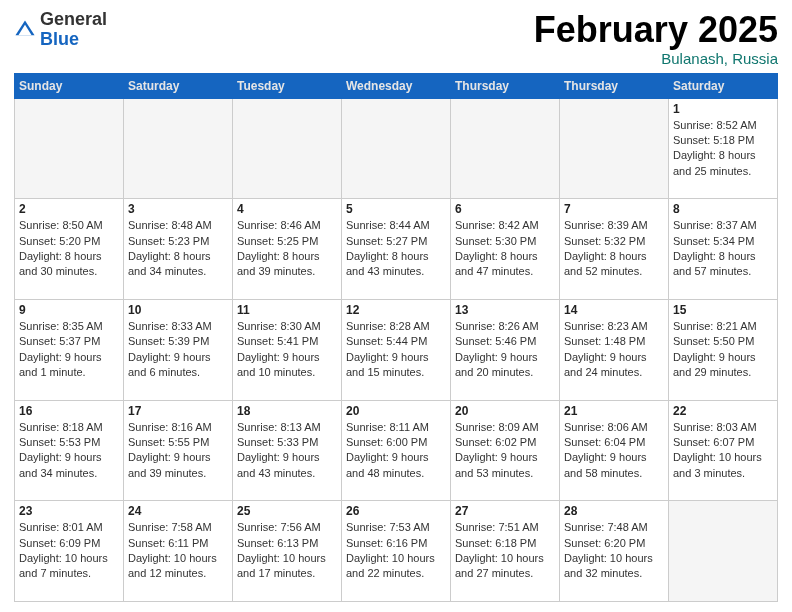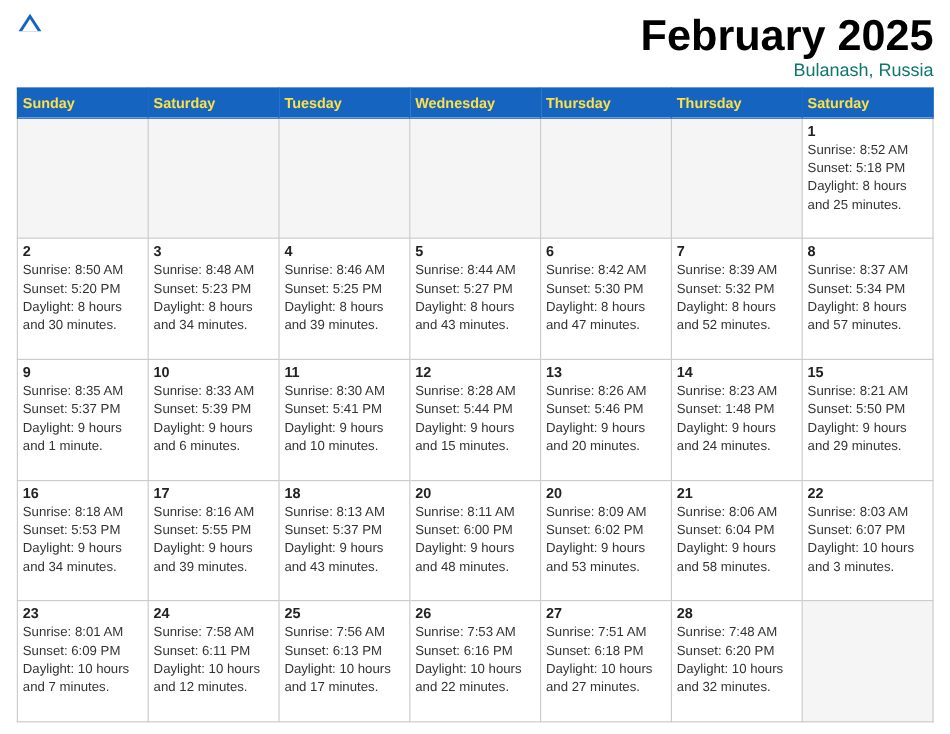--- a/index.html
+++ b/index.html
@@ -54,21 +54,21 @@
     }
     .calendar {
       flex: 1;
       border: 1px solid #ccc;
       border-collapse: collapse;
       width: 100%;
       table-layout: fixed;
     }
     .calendar th {
       background: #1565c0;
-      color: #fde047;
+      color: #e5e5e5;
       font-size: 12px;
       font-weight: bold;
       padding: 5px 4px;
       text-align: left;
       border: 1px solid #1565c0;
       margin-left: 48px;
     }
     .calendar td {
       border: 1px solid #ccc;
       vertical-align: top;
@@ -97,20 +97,24 @@
 </head>
 <body>
 
 <div class="page">
   <div class="header">
     <div class="logo">
       <svg class="logo-icon" viewBox="0 0 30 30">
         <polygon points="15,2 28,22 2,22" fill="#1565c0"></polygon>
         <polygon points="15,8 24,22 6,22" fill="#fff"></polygon>
       </svg>
+      <div class="logo-text">
+        <span class="logo-general">General</span><br>
+        <span class="logo-blue">Blue</span>
+      </div>
     </div>
     <div class="title-block">
       <div class="title-month">February 2025</div>
       <div class="title-location">Bulanash, Russia</div>
     </div>
   </div>
 
   <table class="calendar">
     <thead>
       <tr>
@@ -236,21 +240,21 @@
           </td>
           <td>
             <span class="day-number">17</span>
             <div class="day-info">Sunrise: 8:16 AM
 Sunset: 5:55 PM
 Daylight: 9 hours and 39 minutes.</div>
           </td>
           <td>
             <span class="day-number">18</span>
             <div class="day-info">Sunrise: 8:13 AM
-Sunset: 5:37 PM
+Sunset: 5:33 PM
 Daylight: 9 hours and 43 minutes.</div>
           </td>
           <td>
             <span class="day-number">20</span>
             <div class="day-info">Sunrise: 8:11 AM
 Sunset: 6:00 PM
 Daylight: 9 hours and 48 minutes.</div>
           </td>
           <td>
             <span class="day-number">20</span>

